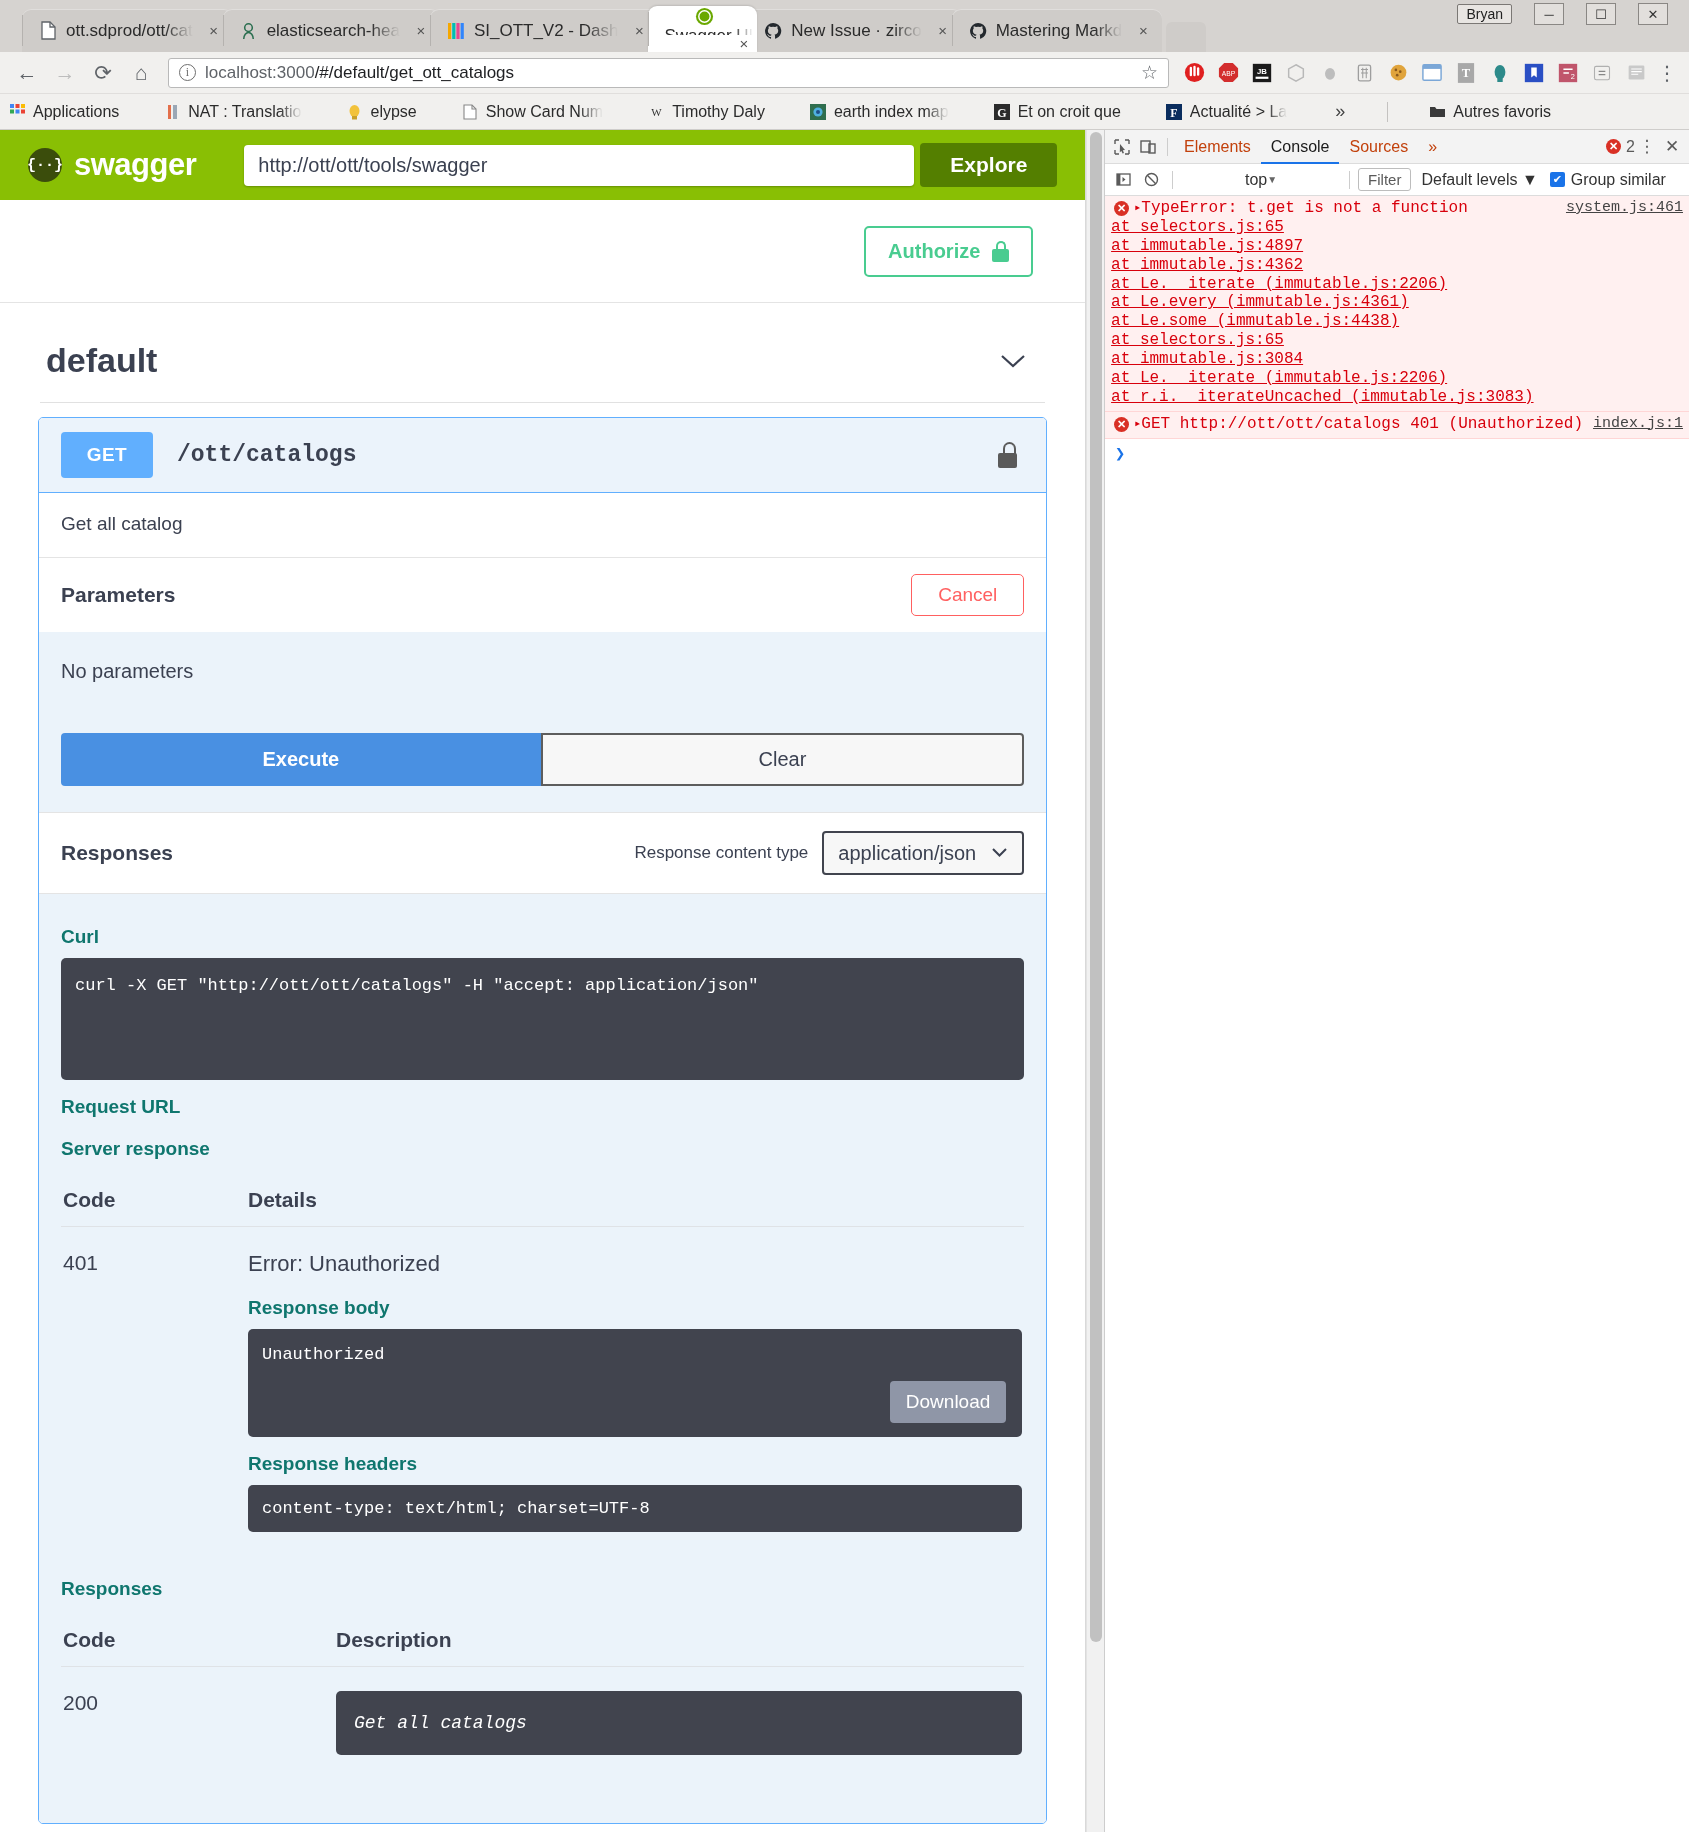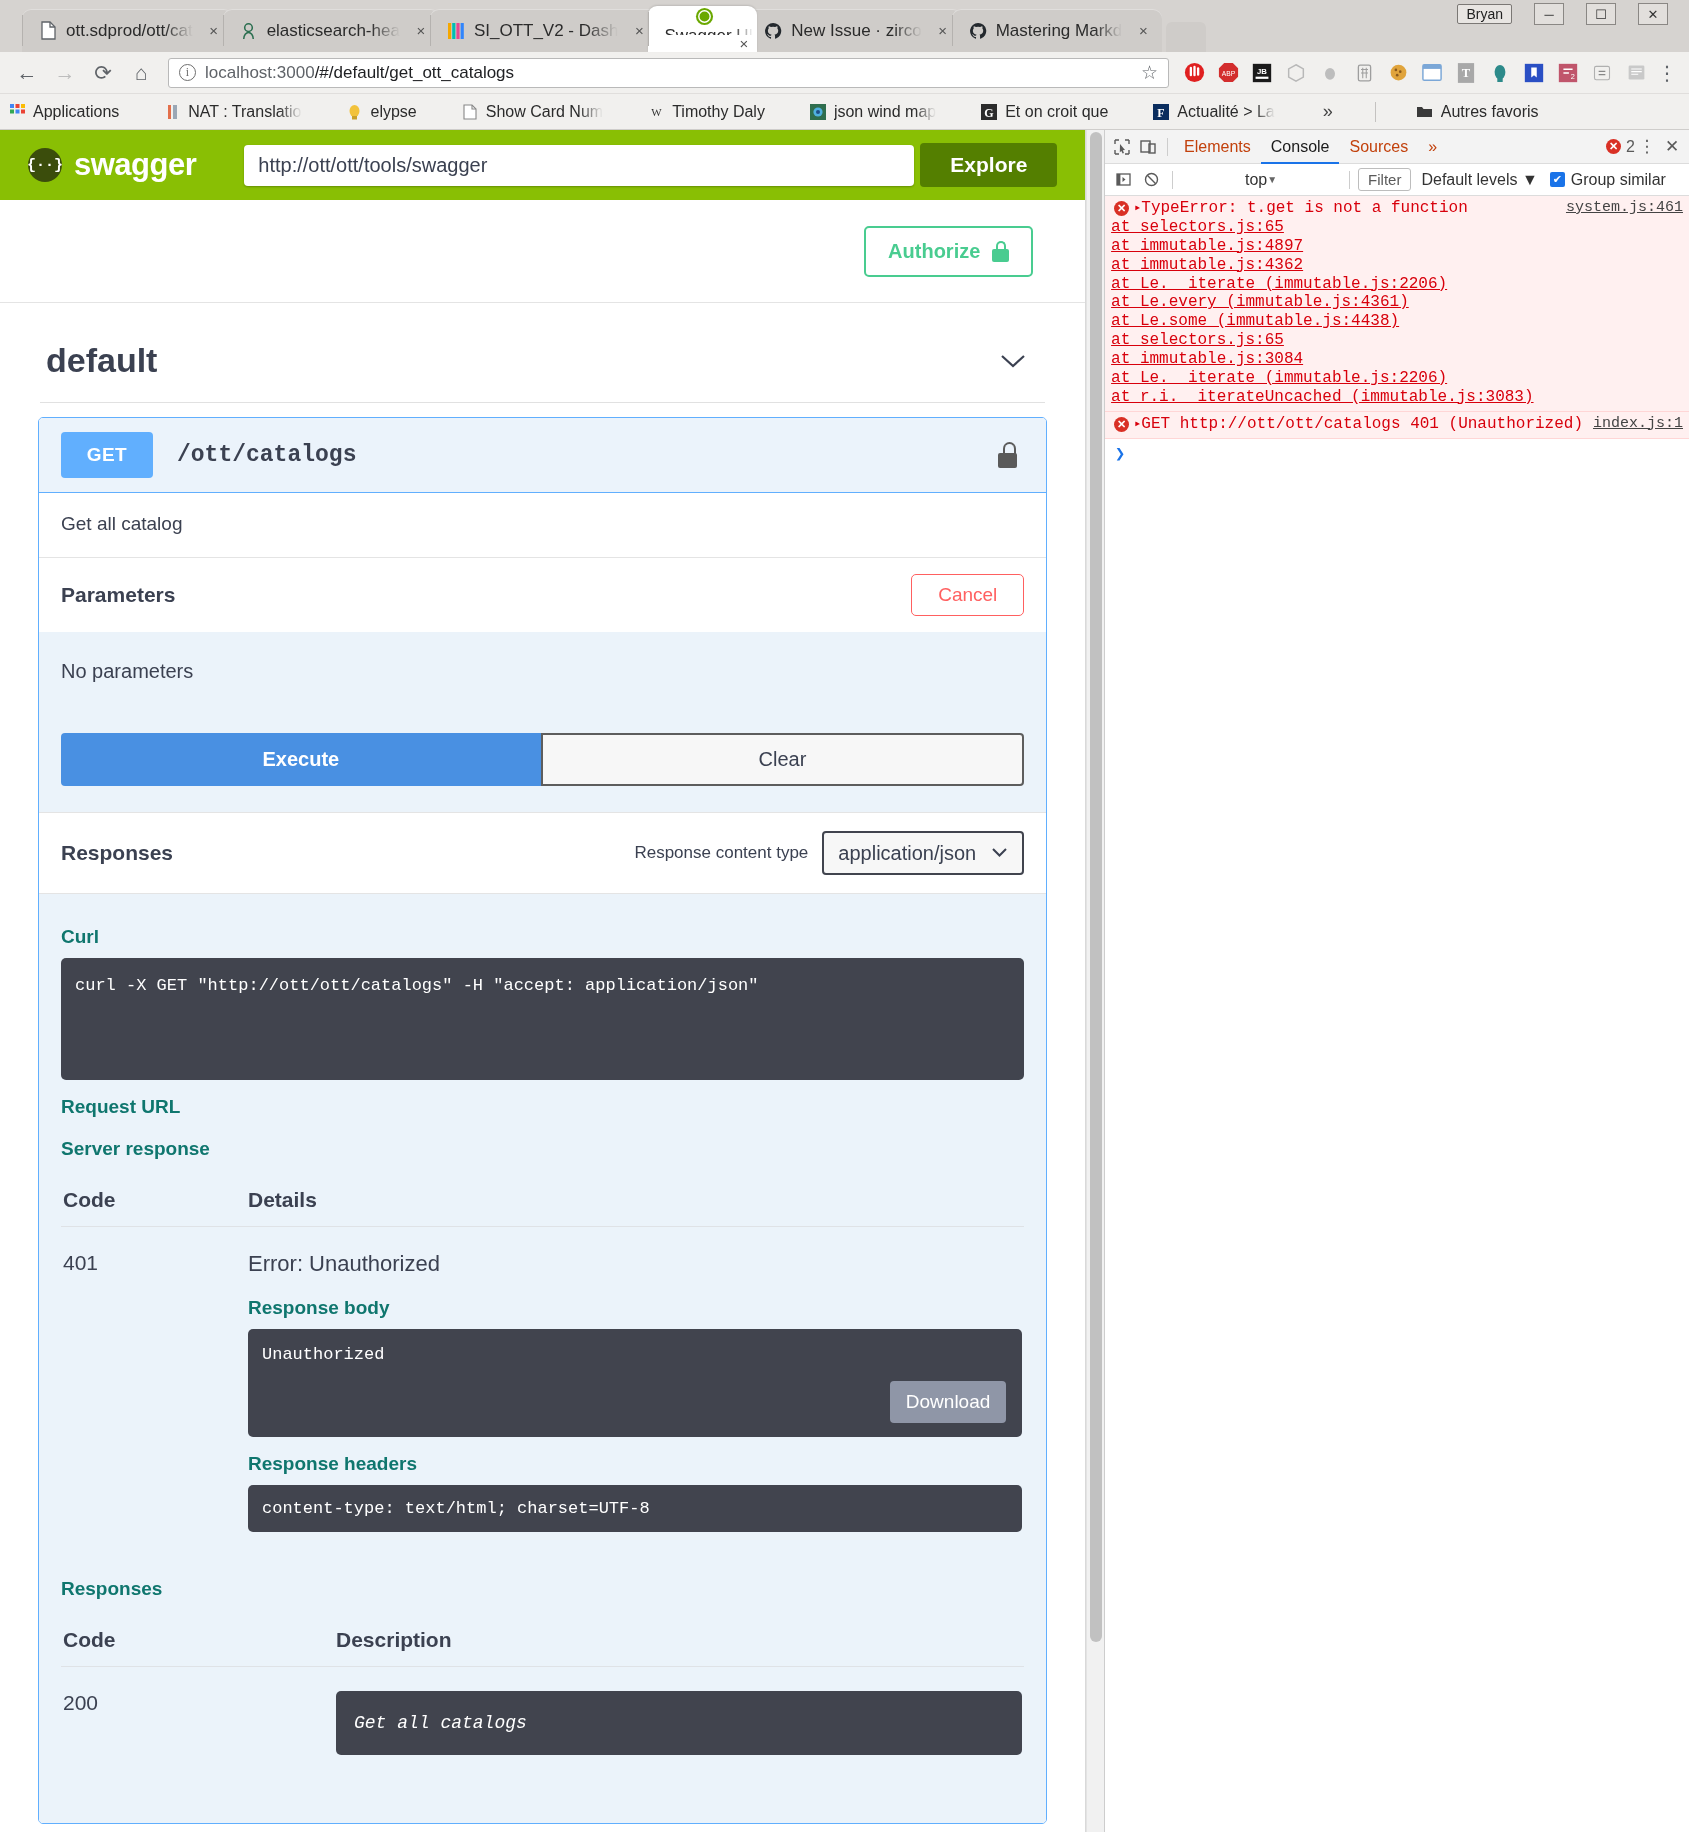--- a/index.html
+++ b/index.html
@@ -481,21 +481,21 @@
       <span class="bmlabel">Timothy Daly</span>
     </div>
     <div class="bm">
       <span class="bmicon">
         <svg width="16" height="16" viewBox="0 0 16 16">
             <rect width="16" height="16" fill="#2f6e4e"></rect>
             <circle cx="8" cy="8" r="4.6" fill="#4fb0e0"></circle>
             <circle cx="8" cy="8" r="2" fill="#1e4f8a"></circle>
           </svg>
       </span>
-      <span class="bmlabel">json wind map</span>
+      <span class="bmlabel">earth index map</span>
     </div>
     <div class="bm full">
       <span class="bmicon">
         <svg width="16" height="16" viewBox="0 0 16 16">
             <rect width="16" height="16" fill="#2b2b2b"></rect>
             <text x="8" y="12.5" font-size="12" fill="#fff" text-anchor="middle" font-family="Liberation Serif" font-weight="bold">G</text>
           </svg>
       </span>
       <span class="bmlabel">Et on croit que</span>
     </div>

